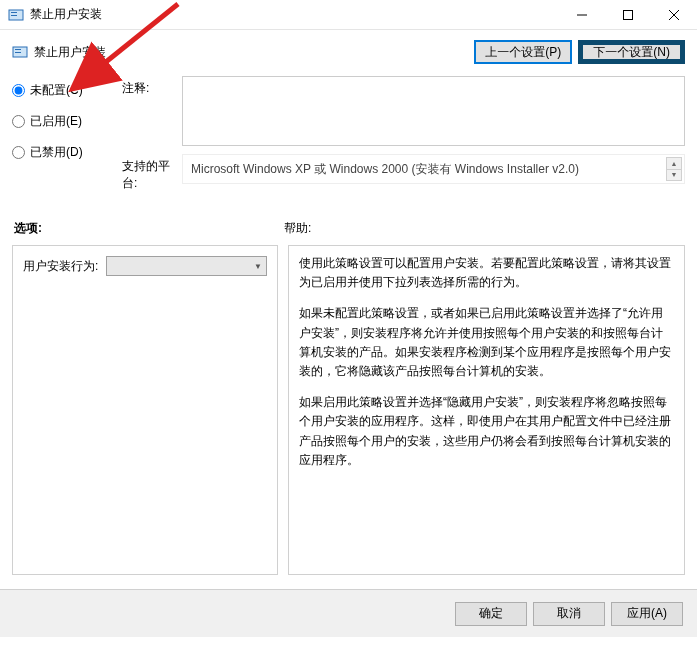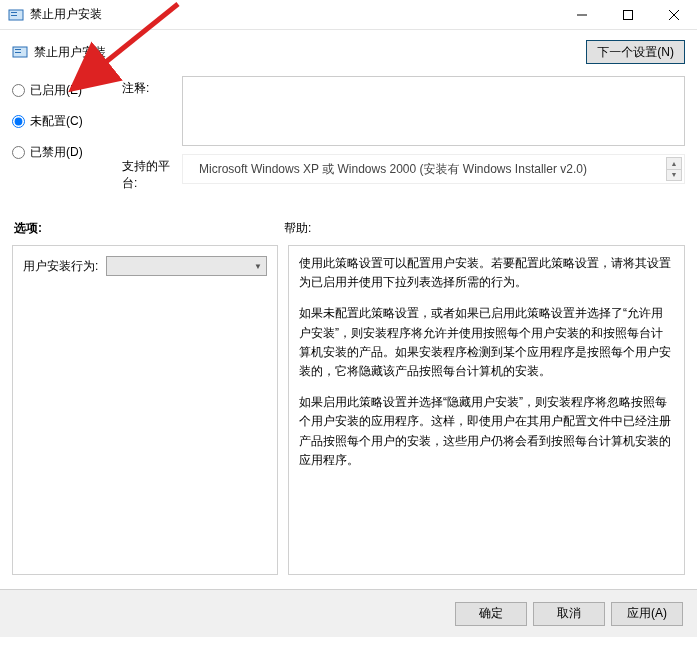--- a/index.html
+++ b/index.html
@@ -44,21 +44,21 @@
   .tool-icon {
     width: 16px; height: 16px;
     display: inline-flex; align-items: center; justify-content: center;
     margin-right: 6px;
     color: #2a6fb6;
   }
   .tool-title { flex: 1; }
   .nav-btn {
     min-width: 96px;
     height: 24px;
-    border: 1px solid #0c4a6e;
+    border: 5px solid #0c4a6e;
     background: #e1e1e1;
     padding: 0 10px;
     margin-left: 6px;
     display: inline-flex; align-items: center; justify-content: center;
     cursor: default;
     font-family: inherit; font-size: 12px;
   }
   .nav-btn.focus { border: 1px solid #0078d7; box-shadow: inset 0 0 0 1px #0078d7; }
 
   .config-area {
@@ -86,21 +86,21 @@
     resize: none;
     font-family: inherit; font-size: 12px;
     padding: 4px;
   }
   .platform-box {
     flex: 1;
     height: 30px;
     border: 1px solid #eee;
     background: #fff;
     display: flex; align-items: center;
-    padding: 0 16px;
+    padding: 0 8px;
     color: #444;
     position: relative;
   }
   .platform-box .arrows {
     position: absolute; right: 2px; top: 2px; bottom: 2px;
     width: 16px;
     display: flex; flex-direction: column;
     border: 1px solid #d0d0d0;
   }
   .platform-box .arrows div {
@@ -212,34 +212,37 @@
 
 <div class="toolbar-row">
   <span class="tool-icon">
     <svg viewBox="0 0 16 16">
         <rect x="1" y="3" width="14" height="10" fill="#cde4f7" stroke="#2a6fb6"></rect>
         <rect x="3" y="5" width="6" height="1" fill="#2a6fb6"></rect>
         <rect x="3" y="8" width="6" height="1" fill="#2a6fb6"></rect>
       </svg>
   </span>
   <span class="tool-title">禁止用户安装</span>
+  <button class="nav-btn focus">
+    <span>上一个设置(P)</span>
+  </button>
   <button class="nav-btn">
     <span>下一个设置(N)</span>
   </button>
 </div>
 
 <div class="config-area">
   <div class="radio-col">
     <label class="radio-row">
+      <input type="radio" name="state" checked="" style="">
+      <span>未配置(C)</span>
+    </label>
+    <label class="radio-row">
       <input type="radio" name="state" style="">
       <span>已启用(E)</span>
-    </label>
-    <label class="radio-row">
-      <input type="radio" name="state" checked="" style="">
-      <span>未配置(C)</span>
     </label>
     <label class="radio-row">
       <input type="radio" name="state" style="">
       <span>已禁用(D)</span>
     </label>
   </div>
   <div class="right-col">
     <div class="field-row">
       <div class="field-label">注释:</div>
       <textarea class="comment-box" style=""></textarea>

